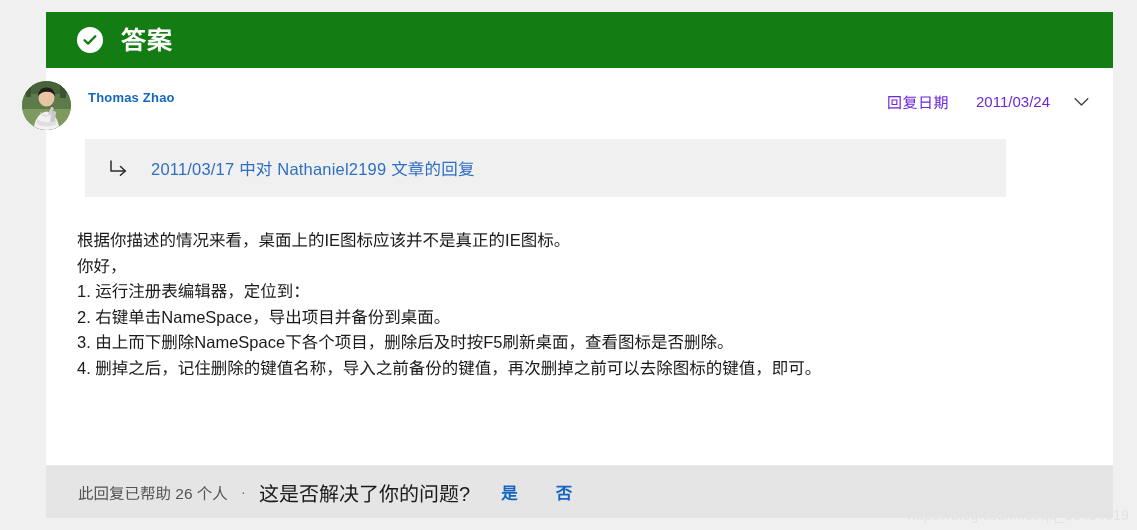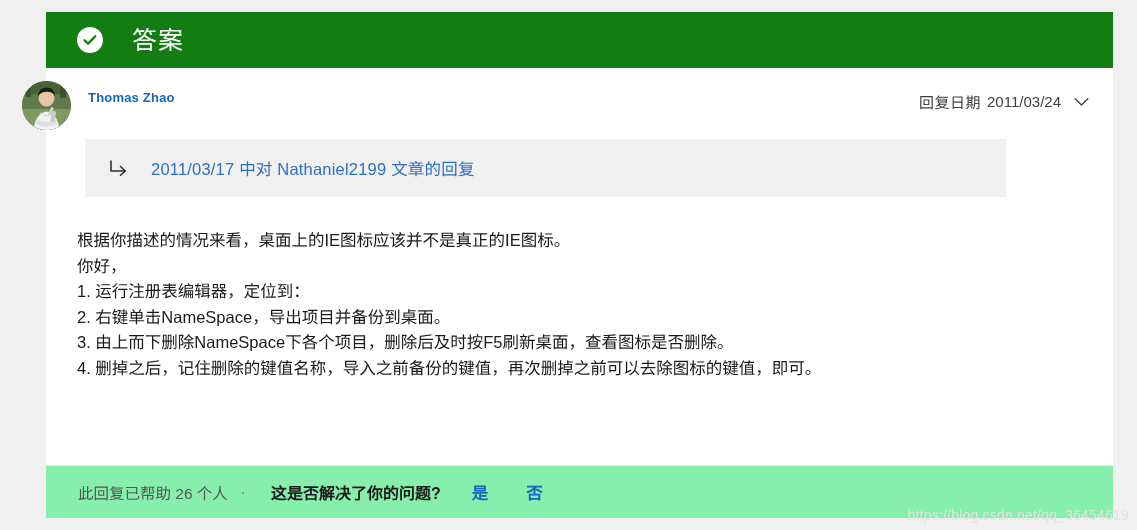--- a/index.html
+++ b/index.html
@@ -40,24 +40,24 @@
     height: 26px;
     border-radius: 50%;
     background: #ffffff;
     display: flex;
     align-items: center;
     justify-content: center;
     flex: 0 0 auto;
   }
   #answer-check-icon svg { display: block; }
   #answer-header-title {
-    margin-left: 29px;
+    margin-left: 18px;
     color: #ffffff;
     font-size: 25px;
-    font-weight: normal;
+    font-weight: bold;
     letter-spacing: 1px;
     line-height: 1;
   }
 
   
   #author-row {
     position: relative;
     height: 62px;
     display: flex;
     align-items: center;
@@ -81,26 +81,27 @@
     font-size: 13px;
     font-weight: bold;
     letter-spacing: .2px;
   }
   #reply-date-group {
     position: absolute;
     right: 24px;
     top: 23px;
     display: flex;
     align-items: center;
-    color: #404040;
+    color: #6d28d9;
     font-size: 15px;
     white-space: nowrap;
+    gap: 11px;
   }
   #reply-date-label { letter-spacing: .5px; }
-  #reply-date-value { margin-left: 6px; text-align: center; }
+  #reply-date-value { margin-left: 16px; text-align: center; }
   #reply-date-chevron-icon {
     margin-left: 13px;
     display: inline-flex;
     align-items: center;
   }
 
   
   #quoted-reply-box {
     margin: 9px 0 0 39px;
     width: 921px;
@@ -137,41 +138,40 @@
   }
   #answer-body .body-line { letter-spacing: 0; }
 
   
   #answer-footer {
     position: absolute;
     left: 0;
     bottom: 0;
     width: 100%;
     height: 53px;
-    background: #86efac;
+    background: #e5e5e5;
     border-top: 1px solid #ececec;
     display: flex;
     align-items: center;
     box-sizing: border-box;
     padding-left: 32px;
   }
   #helpful-count-text {
     color: #555555;
     font-size: 15.5px;
   }
   #footer-dot-separator {
     margin: 0 13px;
     color: #777777;
     font-size: 15.5px;
   }
   #solved-question-prompt {
     color: #1a1a1a;
-    font-size: 16px;
-    font-weight: bold;
-    margin-left: 12px;
+    font-size: 20px;
+    font-weight: normal;
   }
   #vote-yes-button {
     margin-left: 31px;
     color: #1666c0;
     font-size: 16.5px;
     font-weight: bold;
     text-decoration: none;
   }
   #vote-no-button {
     margin-left: 38px;

